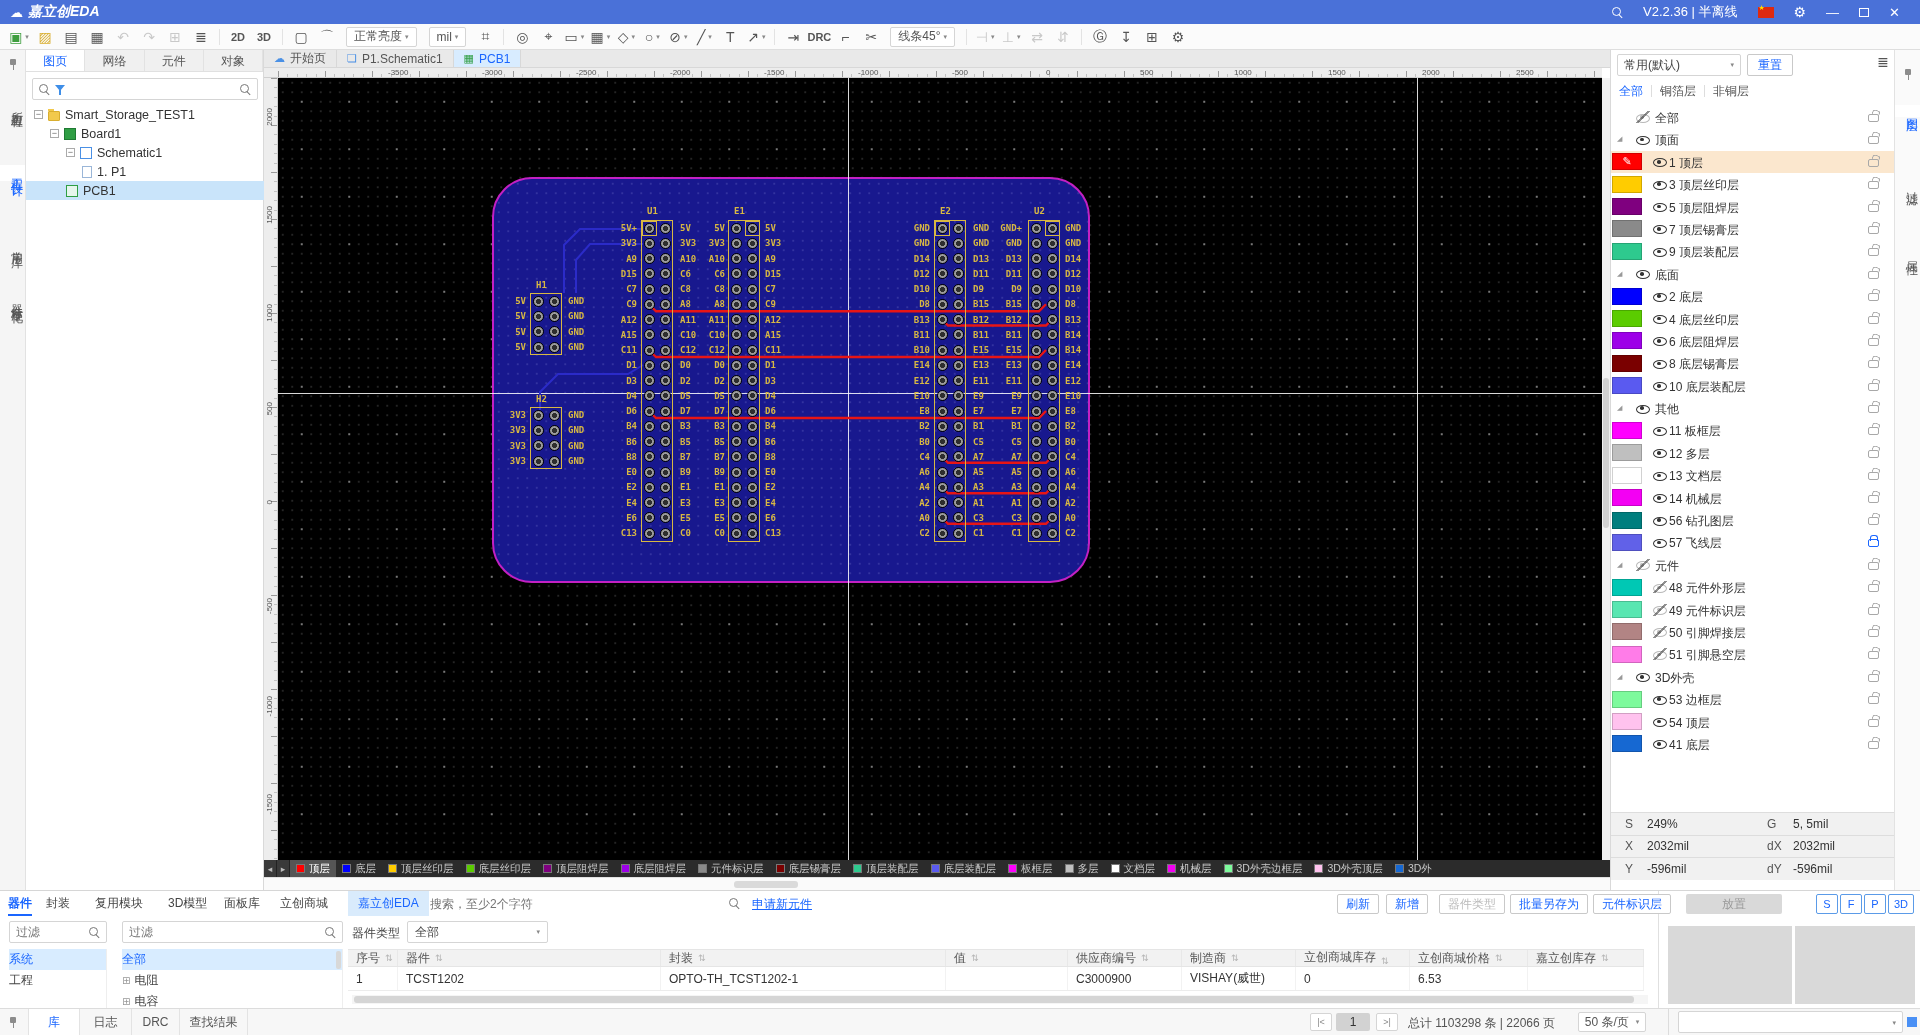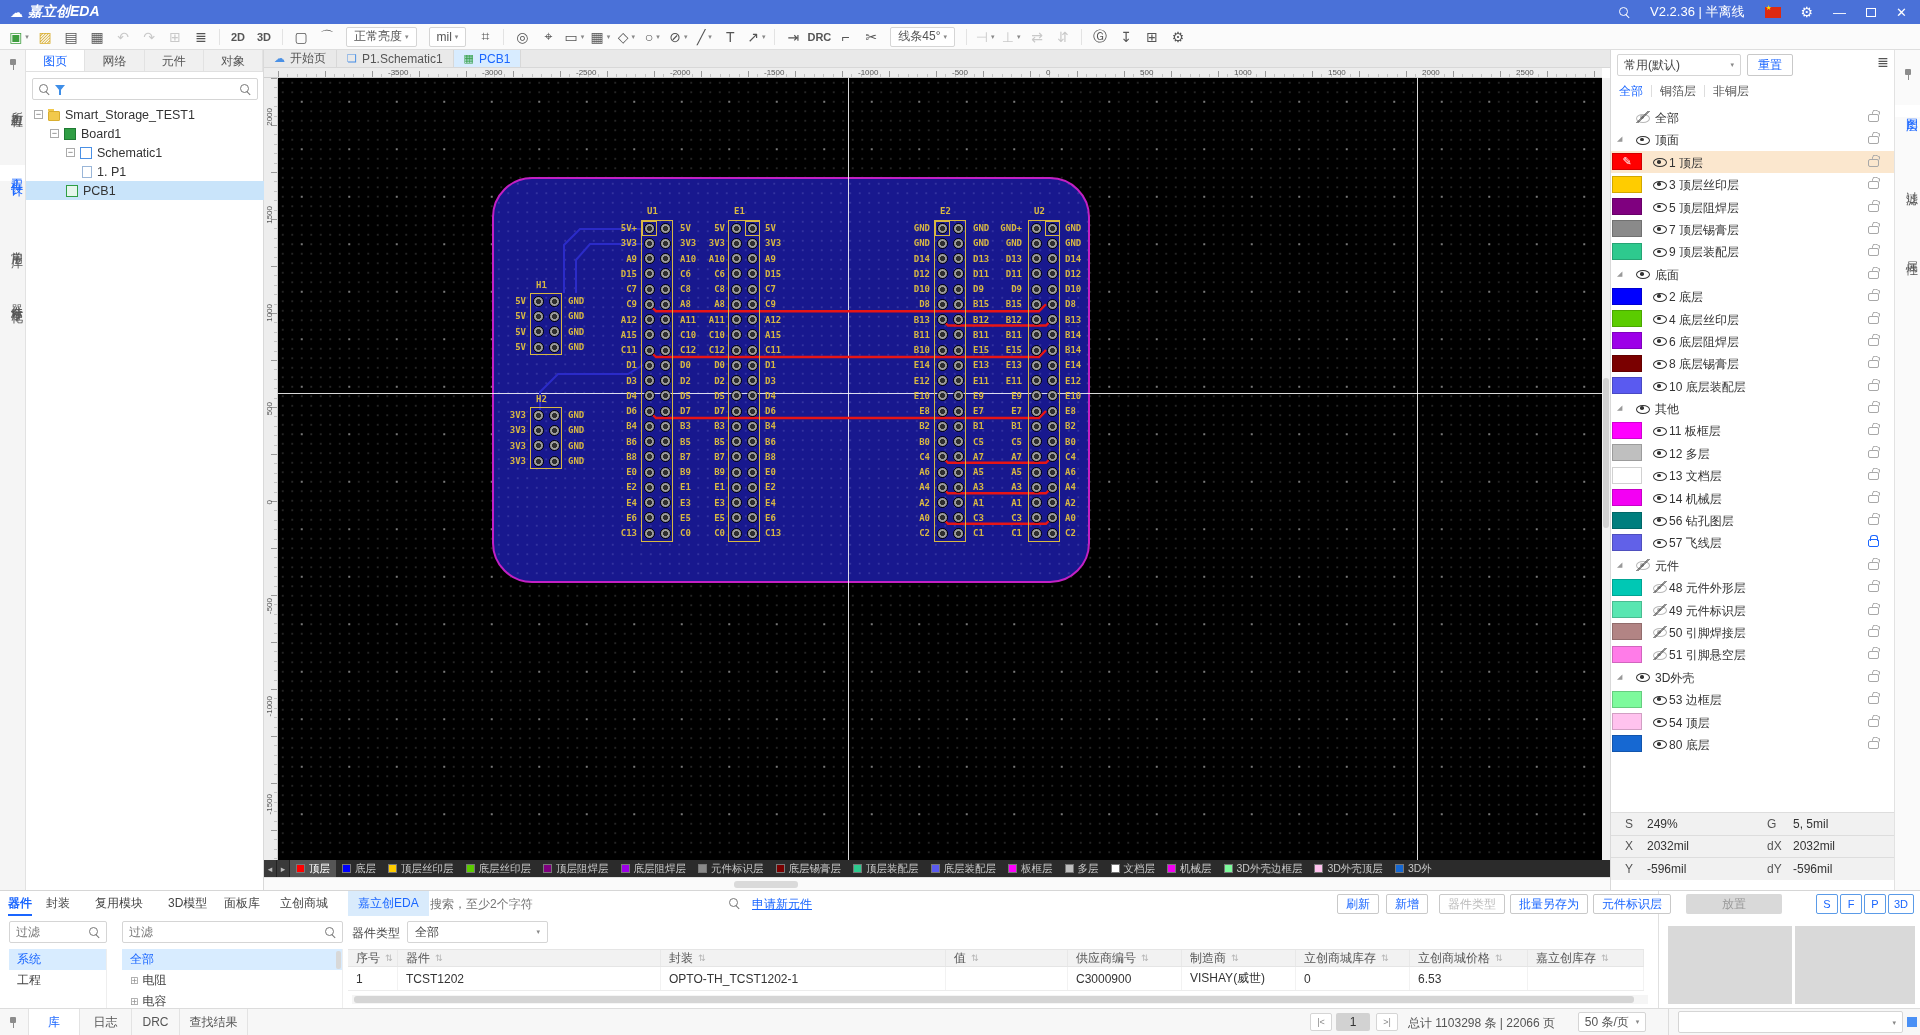--- a/index.html
+++ b/index.html
@@ -5,21 +5,21 @@
 *{margin:0;padding:0;box-sizing:border-box;}
 html,body{width:1920px;height:1035px;overflow:hidden;background:#fff;
   font-family:"Liberation Sans","DejaVu Sans",sans-serif;font-size:12px;color:#333;}
 
 
 .titlebar{position:absolute;left:0;top:0;width:1920px;height:24px;background:#4A71D8;color:#fff;
   display:flex;align-items:center;font-size:13px;}
 .logo{display:flex;align-items:center;gap:5px;margin-left:10px;font-weight:bold;font-style:italic;font-size:14px;}
 .logo .cloud{font-style:normal;font-size:13px;}
 .menu-item{padding:0 13px;height:24px;line-height:24px;white-space:nowrap;}
-.tbright{margin-left:auto;display:flex;align-items:center;gap:20px;margin-right:13px;}
+.tbright{margin-left:auto;display:flex;align-items:center;gap:20px;margin-right:20px;}
 .mag{width:11px;height:11px;position:relative;display:inline-block;}
 .mag::before{content:"";position:absolute;left:0;top:0;width:7px;height:7px;border:1.4px solid #777;border-radius:50%;}
 .mag::after{content:"";position:absolute;left:7px;top:7px;width:4.5px;height:1.4px;background:#777;transform:rotate(45deg);transform-origin:0 0;}
 .mag.white::before{border-color:#fff;}
 .mag.white::after{background:#fff;}
 .flag{width:16px;height:11px;background:#DE2910;position:relative;display:inline-block;}
 .flag::before{content:"★";position:absolute;left:1px;top:-3px;color:#FFDE00;font-size:7px;}
 .winbox{width:10px;height:9px;border:1.5px solid #fff;display:inline-block;}
 
 
@@ -167,21 +167,21 @@
 .bp-view{position:absolute;top:3px;width:22px;height:20px;border:1px solid #5B9BE8;border-radius:2px;color:#1A66FF;
   display:flex;align-items:center;justify-content:center;font-size:11px;background:#fff;}
 .bp-filter{position:absolute;top:30px;height:22px;border:1px solid #D5D5D5;border-radius:2px;display:flex;
   align-items:center;padding:0 6px;gap:4px;background:#fff;}
 .bp-filter input{flex:1;border:none;outline:none;font-size:12px;min-width:10px;color:#666;}
 .bp-typelabel{position:absolute;left:352px;top:34px;color:#444;}
 .bp-typesel{position:absolute;left:407px;top:30px;width:141px;height:22px;border:1px solid #D5D5D5;border-radius:2px;
   display:flex;align-items:center;padding:0 7px;color:#444;}
 .bp-typesel .caret{margin-left:auto;}
 .cat-list{position:absolute;top:58px;height:60px;overflow:hidden;background:#fff;}
-.cat-item{height:21px;line-height:21px;padding-left:8px;color:#444;white-space:nowrap;}
+.cat-item{height:21px;line-height:21px;padding-left:0;color:#444;white-space:nowrap;}
 .cat-item.sel{background:#D8ECFF;color:#1A66FF;}
 .cat-exp{color:#999;margin-right:4px;font-size:10px;}
 .cat-scroll{position:absolute;right:1px;top:2px;width:5px;height:18px;background:#D8D8D8;border-radius:2px;}
 .lib-table{position:absolute;left:348px;top:58px;width:1296px;}
 .lt-hrow{display:flex;height:18px;background:#F2F2F2;border:1px solid #E5E5E5;border-width:1px 0;color:#555;}
 .lt-hcell{display:flex;align-items:center;padding-left:8px;gap:5px;border-right:1px solid #E8E8E8;overflow:hidden;white-space:nowrap;}
 .sort{color:#B5B5B5;font-size:9px;}
 .lt-drow{display:flex;height:24px;border-bottom:1px solid #ECECEC;color:#333;}
 .lt-dcell{display:flex;align-items:center;padding-left:8px;border-right:1px solid #F2F2F2;overflow:hidden;white-space:nowrap;}
 .lt-scroll{position:absolute;left:352px;top:104px;width:1296px;height:9px;background:#F5F5F5;}
@@ -1025,21 +1025,21 @@
       </div>
       <div class="lrow l">
         <span class="chip" style="background: rgb(255, 194, 238);"></span>
         <span class="eye"></span>
         <span class="lbl">54 顶层</span>
         <span class="lockic"></span>
       </div>
       <div class="lrow l">
         <span class="chip" style="background: rgb(22, 104, 210);"></span>
         <span class="eye"></span>
-        <span class="lbl">80 底层</span>
+        <span class="lbl">41 底层</span>
         <span class="lockic"></span>
       </div>
     </div>
   <div class="coord-status">
       <div class="cs-row">
         <span class="cs-k1">S</span>
         <span class="cs-v1">249%</span>
         <span class="cs-k2">G</span>
         <span class="cs-v2">5, 5mil</span>
       </div>
@@ -1115,21 +1115,21 @@
           <span class="sort">⇅</span>
         </div>
         <div class="lt-hcell" style="width: 114px;">
           <span>供应商编号</span>
           <span class="sort">⇅</span>
         </div>
         <div class="lt-hcell" style="width: 114px;">
           <span>制造商</span>
           <span class="sort">⇅</span>
         </div>
-        <div class="lt-hcell" style="width: 114px;">
+        <div class="lt-hcell" style="width: 114px; align-items: flex-end;">
           <span>立创商城库存</span>
           <span class="sort">⇅</span>
         </div>
         <div class="lt-hcell" style="width: 118px;">
           <span>立创商城价格</span>
           <span class="sort">⇅</span>
         </div>
         <div class="lt-hcell" style="width: 116px;">
           <span>嘉立创库存</span>
           <span class="sort">⇅</span>

